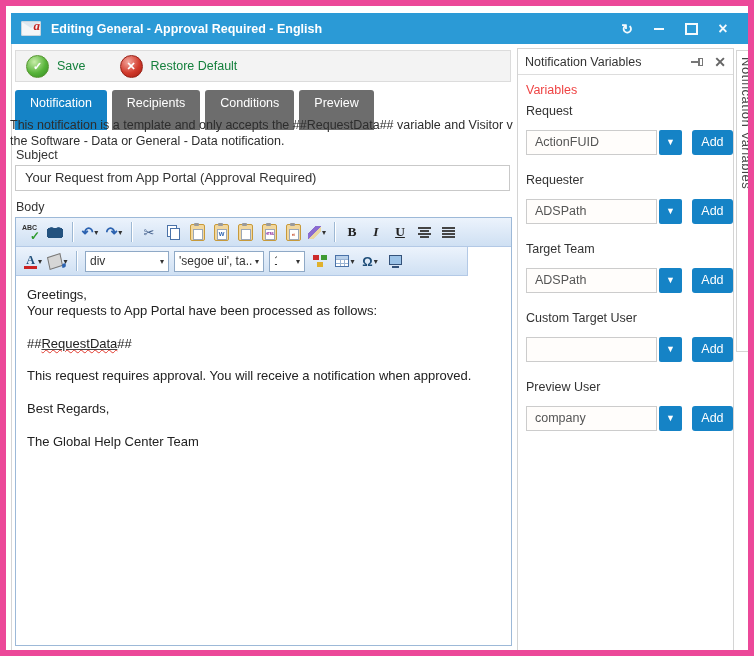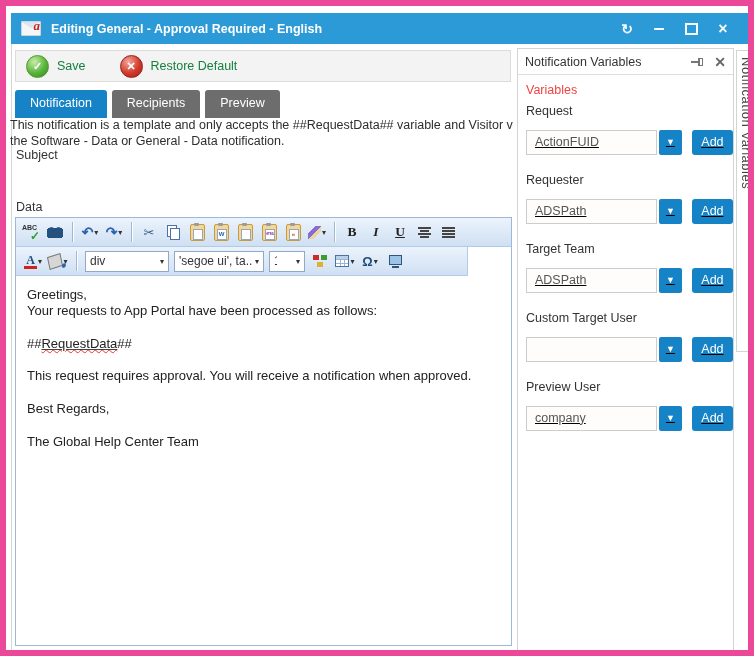--- a/index.html
+++ b/index.html
@@ -33,21 +33,21 @@
   .act-btn{display:flex;align-items:center;gap:8px;}
   .sphere{width:21px;height:21px;border-radius:50%;display:flex;align-items:center;justify-content:center;
           color:#fff;font-size:11px;font-weight:bold;}
   .sphere-green{background:radial-gradient(circle at 35% 28%,#c8eda9,#58b43a 55%,#2f8a20);border:1px solid #55952f;}
   .sphere-red{background:radial-gradient(circle at 35% 28%,#f3a79e,#d13а2c 55%,#a31d12);
               background:radial-gradient(circle at 35% 28%,#f3a79e,#d13a2c 55%,#a31d12);border:1px solid #972016;}
   .act-label{color:#15803d;font-size:12.5px;}
   .act-gap{width:18px;}
   
   .tabs{position:absolute;left:9px;top:84px;height:26px;display:flex;gap:5px;}
-  .tab{height:28px;line-height:26px;padding:0 15px;font-size:12.5px;color:#fff;background:#6D6D6D;
+  .tab{height:40px;line-height:26px;padding:0 15px;font-size:12.5px;color:#fff;background:#6D6D6D;
        border-radius:3px 3px 0 0;}
   .tab.active{background:#1583C6;}
   
   .note{position:absolute;left:4px;top:112px;width:503px;font-size:12.5px;color:#2d2d2d;line-height:15.5px;
         white-space:nowrap;overflow:hidden;}
   
   .fldlabel{position:absolute;font-size:12.5px;color:#333;}
   .subject-input{position:absolute;left:9px;top:159px;width:495px;height:26px;border:1px solid #c9c9c9;
         box-sizing:border-box;background:#fff;font-size:13px;color:#333;line-height:24px;padding:0 9px;
         white-space:nowrap;overflow:hidden;}
@@ -134,21 +134,21 @@
          background:#fff;box-sizing:border-box;}
   .phead{height:26px;border-bottom:1px solid #ddd;display:flex;align-items:center;padding:0 7px;box-sizing:border-box;}
   .ptitle{flex:1;font-size:12.5px;color:#333;white-space:nowrap;overflow:hidden;}
   .pinico{position:relative;width:14px;height:10px;margin-right:9px;}
   .pinico::before{content:"";position:absolute;left:0;top:4px;width:7px;height:2px;background:#777;}
   .pinico::after{content:"";position:absolute;left:7px;top:1px;width:5px;height:8px;border:1px solid #777;
                  border-left-width:2px;box-sizing:border-box;}
   .pclose{font-size:14px;color:#666;font-weight:bold;line-height:1;}
   .psection{margin:8px 0 0 8px;font-size:12.5px;color:#ef4444;}
   .f-label{margin:11px 0 4px 8px;font-size:12.5px;color:#333;}
-  .c-row{margin-left:8px;height:40px;display:flex;align-items:center;text-decoration:underline;}
+  .c-row{margin-left:8px;height:40px;display:flex;align-items:center;}
   .c-input{width:136px;height:25px;border:1px solid #ccc;box-sizing:border-box;background:#fffdfb;
            font-size:12.5px;color:#555;line-height:23px;padding:0 8px;white-space:nowrap;overflow:hidden;}
   .c-arrow{width:24px;height:25px;margin-left:2px;background:#1583C6;border-radius:2px;color:#fff;
            font-size:9px;display:flex;align-items:center;justify-content:center;box-sizing:border-box;}
   .c-add{width:43px;height:25px;margin-left:10px;background:#1583C6;border-radius:3px;color:#fff;
          font-size:12.5px;display:flex;align-items:center;justify-content:center;box-sizing:border-box;}
   
   .vtab{position:absolute;left:730px;top:44px;width:19px;height:302px;border:1px solid #d4d4d4;border-right:none;
         background:#fff;box-sizing:border-box;display:flex;justify-content:center;}
   .vtab span{writing-mode:vertical-lr;font-size:13px;color:#444;letter-spacing:.5px;padding-top:6px;
@@ -180,31 +180,35 @@
     <span class="act-gap"></span>
     <span class="act-btn">
       <span class="sphere sphere-red">✕</span>
       <span class="act-label">Restore Default</span>
     </span>
   </div>
 
   <div class="tabs">
     <span class="tab active"><span>Notification</span></span>
     <span class="tab"><span>Recipients</span></span>
+    <span class="tab"><span>Conditions</span></span>
     <span class="tab"><span>Preview</span></span>
   </div>
 
   <div class="note">
     <div>This notification is a template and only accepts the ##RequestData## variable and Visitor vari</div>
     <div>the Software - Data or General - Data notification.</div>
   </div>
 
   <div class="fldlabel" style="left:10px;top:142px;">Subject</div>
-
-  <div class="fldlabel" style="left:10px;top:194px;">Data</div>
+  <div class="subject-input">
+    <span>Your Request from App Portal (Approval Required)</span>
+  </div>
+
+  <div class="fldlabel" style="left:10px;top:194px;">Body</div>
 
   <div class="editor">
     <div class="edrow1">
       <span class="tbtn">
           <span class="ico-spell"></span>
         </span>
       <span class="tbtn">
           <span class="ico-find"></span>
         </span>
       <span class="sep"></span>

